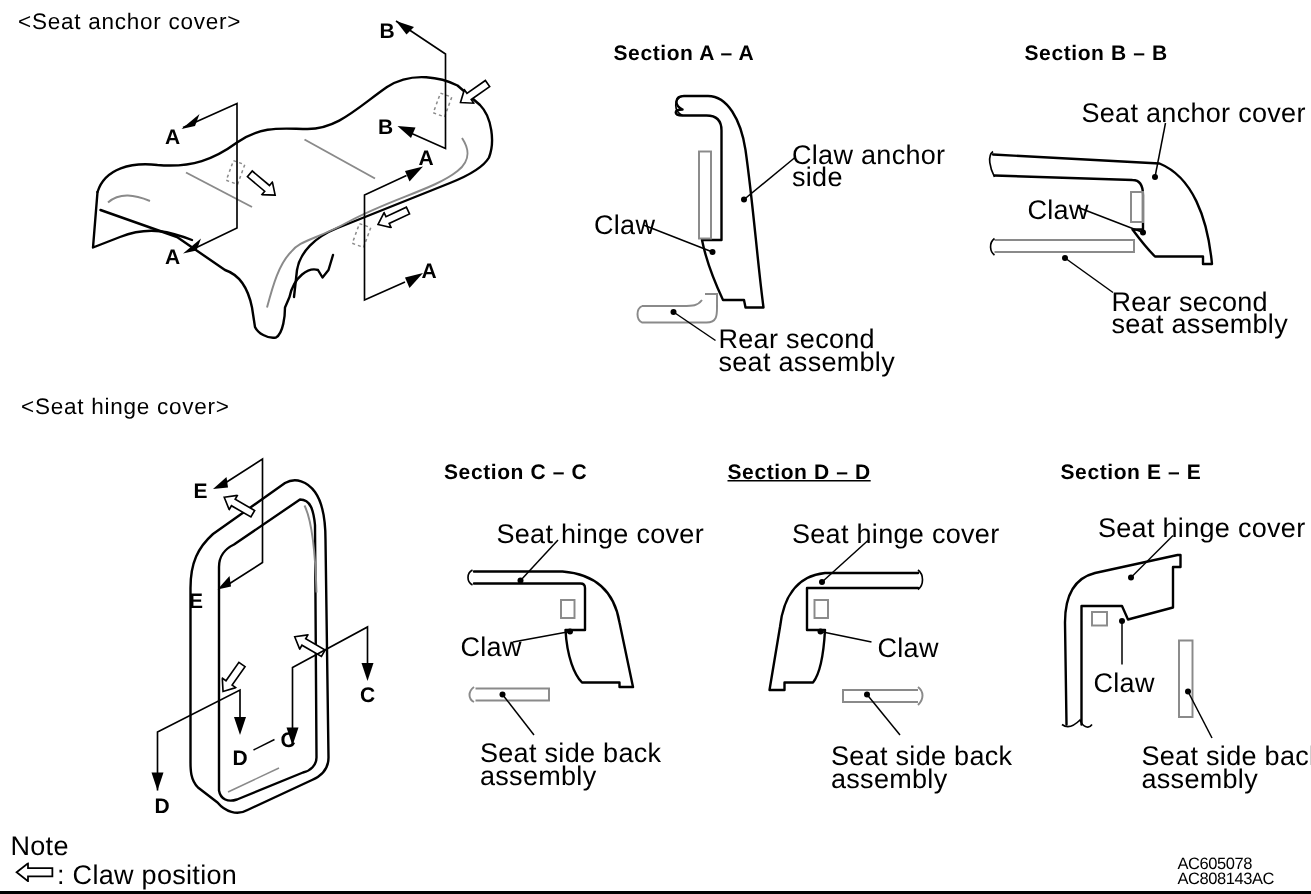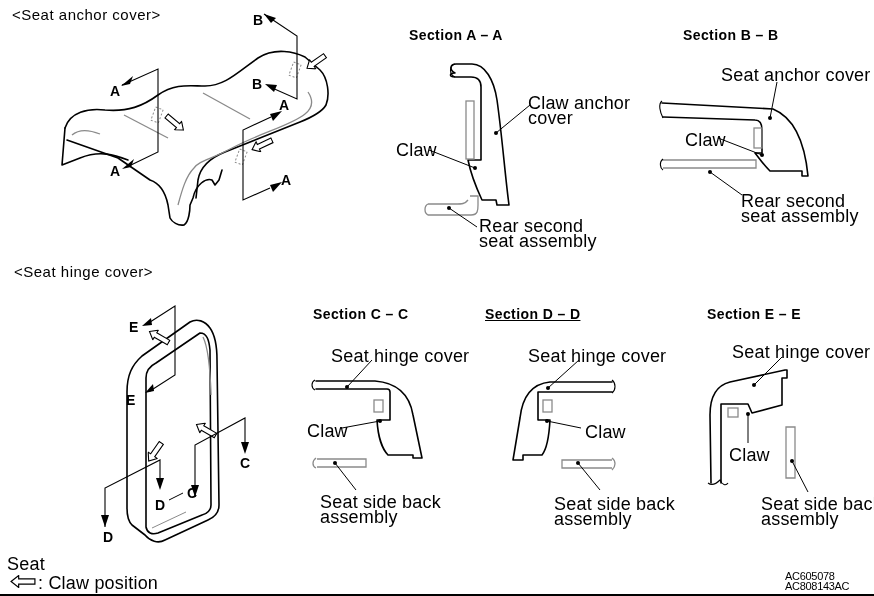--- a/index.html
+++ b/index.html
@@ -168,56 +168,56 @@
 <div class="txt title" style="left:12px; top:7px;">&lt;Seat anchor cover&gt;</div>
 <div class="txt ltr" style="left:253px; top:13px;">B</div>
 <div class="txt ltr" style="left:110px; top:84px;">A</div>
 <div class="txt ltr" style="left:252px; top:77px;">B</div>
 <div class="txt ltr" style="left:279px; top:98px;">A</div>
 <div class="txt ltr" style="left:110px; top:164px;">A</div>
 <div class="txt ltr" style="left:281px; top:173px;">A</div>
 
 <div class="txt sec" style="left:409px; top:28px;text-align:right;">Section A – A</div>
 <div class="txt lbl" style="left:528px; top:94px;">Claw anchor</div>
-<div class="txt lbl" style="left:528px; top:109px;">cover</div>
+<div class="txt lbl" style="left:528px; top:109px;">side</div>
 <div class="txt lbl" style="left:396px; top:141px;">Claw</div>
 <div class="txt lbl" style="left:479px; top:217px;">Rear second</div>
 <div class="txt lbl" style="left:479px; top:232px;">seat assembly</div>
 
 <div class="txt sec" style="left:683px; top:28px;">Section B – B</div>
 <div class="txt lbl" style="left:721px; top:66px;">Seat anchor cover</div>
 <div class="txt lbl" style="left:685px; top:131px;">Claw</div>
 <div class="txt lbl" style="left:741px; top:192px;">Rear second</div>
 <div class="txt lbl" style="left:741px; top:207px;">seat assembly</div>
 
 <div class="txt title" style="left:14px; top:264px;">&lt;Seat hinge cover&gt;</div>
 <div class="txt ltr" style="left:129px; top:320px;">E</div>
 <div class="txt ltr" style="left:126px; top:393px;">E</div>
 <div class="txt ltr" style="left:240px; top:456px;">C</div>
 <div class="txt ltr" style="left:187px; top:486px;">C</div>
 <div class="txt ltr" style="left:155px; top:498px;">D</div>
 <div class="txt ltr" style="left:103px; top:530px;">D</div>
 
-<div class="txt sec" style="left:313px; top:307px;">Section C – C</div>
+<div class="txt sec" style="left:296px; top:307px;">Section C – C</div>
 <div class="txt lbl" style="left:331px; top:347px;">Seat hinge cover</div>
 <div class="txt lbl" style="left:307px; top:422px;">Claw</div>
 <div class="txt lbl" style="left:320px; top:493px;">Seat side back</div>
 <div class="txt lbl" style="left:320px; top:508px;">assembly</div>
 
 <div class="txt sec" style="left:485px; top:307px;text-decoration:underline;">Section D – D</div>
 <div class="txt lbl" style="left:528px; top:347px;">Seat hinge cover</div>
 <div class="txt lbl" style="left:585px; top:423px;">Claw</div>
 <div class="txt lbl" style="left:554px; top:495px;">Seat side back</div>
 <div class="txt lbl" style="left:554px; top:510px;">assembly</div>
 
 <div class="txt sec" style="left:707px; top:307px;">Section E – E</div>
 <div class="txt lbl" style="left:732px; top:343px;">Seat hinge cover</div>
 <div class="txt lbl" style="left:729px; top:446px;">Claw</div>
 <div class="txt lbl" style="left:761px; top:495px;">Seat side back</div>
 <div class="txt lbl" style="left:761px; top:510px;">assembly</div>
 
-<div class="txt lbl" style="left:7px; top:555px;">Seat</div>
+<div class="txt lbl" style="left:7px; top:555px;">Note</div>
 <div class="txt lbl" style="left:38px; top:574px;">: Claw position</div>
 
 <div class="txt code" style="left:785px; top:571px;">AC605078</div>
 <div class="txt code" style="left:785px; top:581px;">AC808143AC</div>
 
 <div class="bottom-rule"></div>
 
 </body></html>

